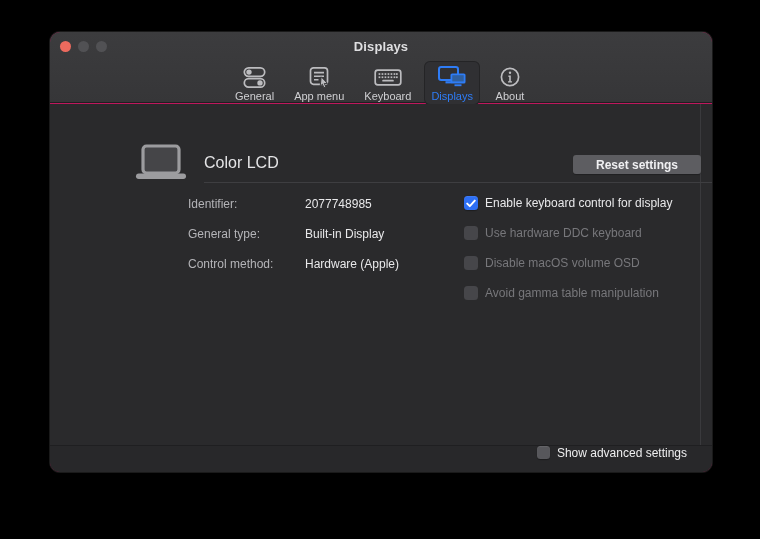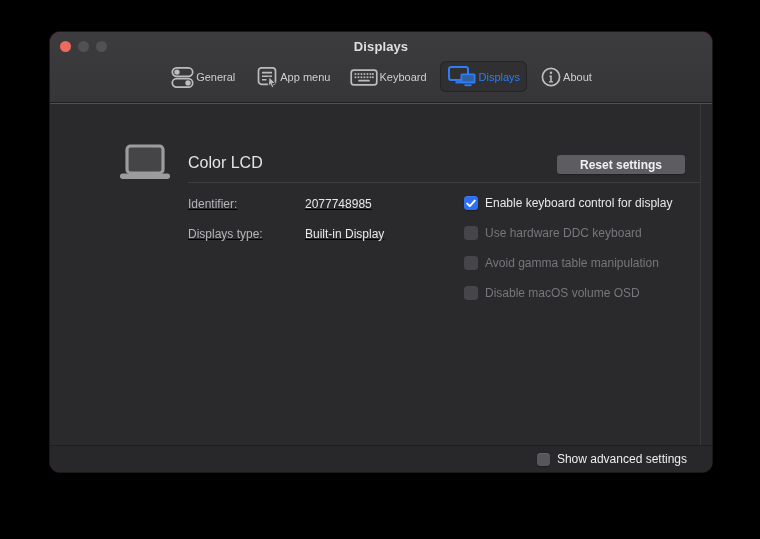--- a/index.html
+++ b/index.html
@@ -28,67 +28,67 @@
     position: absolute; left: 0; right: 0; top: 7px; text-align: center;
     font-size: 13px; font-weight: 700; color: #dfdfe1; letter-spacing: 0.1px;
   }
 
   .toolbar {
     position: absolute; left: 0; top: 27px; width: 100%; height: 44px;
     display: flex; justify-content: center; align-items: flex-start; gap: 6px;
     padding-top: 2px;
   }
   .tb-item {
-    display: flex; flex-direction: row; align-items: center; justify-content: flex-start;
+    display: flex; flex-direction: column; align-items: center; justify-content: flex-start;
     gap: 1px; padding: 4px 7px 3px; border-radius: 6px; min-width: 48px;
   }
   .tb-item .tb-icon { height: 24px; display: flex; align-items: center; }
   .tb-item .tb-label { font-size: 11px; color: #cfcfd2; white-space: nowrap; }
   .tb-item.selected { background: #303033; box-shadow: inset 0 0 0 1px rgba(0,0,0,0.25); }
   .tb-item.selected .tb-label { color: #2e7cf6; }
 
   
   .content { position: absolute; left: 0; top: 72px; width: 100%; height: 373px; background: #2a2a2c; }
   .scroll-edge { position: absolute; right: 11px; top: 0; bottom: 28px; width: 1px; background: #3a3a3d; }
 
-  .panel-header { position: absolute; left: 0; top: 0; width: 100%; height: 79px; }
+  .panel-header { position: absolute; left: 16px; top: 0; width: 100%; height: 79px; }
   .laptop-icon { position: absolute; left: 66px; top: 40px; }
   .display-name { position: absolute; left: 138px; top: 50px; font-size: 16px; color: #e4e4e6; }
   .reset-btn {
     position: absolute; right: 27px; top: 51px; width: 128px; height: 19px;
     background: #5d5d61; border: none; border-radius: 3px;
     color: #f0f0f2; font-size: 12px; font-weight: 600;
     font-family: "Liberation Sans", "DejaVu Sans", sans-serif;
     display: flex; align-items: center; justify-content: center;
     box-shadow: 0 1px 1px rgba(0,0,0,0.25);
   }
   .header-divider { position: absolute; left: 138px; right: 12px; top: 78px; height: 1px; background: #3e3e41; }
 
   .info-col { position: absolute; left: 138px; top: 91px; display: flex; flex-direction: column; gap: 13px; }
-  .info-row { display: flex; height: 17px; align-items: center; text-decoration: underline; }
+  .info-row { display: flex; height: 17px; align-items: center; }
   .info-label { width: 117px; font-size: 12px; color: #b4b4b8; }
   .info-value { font-size: 12px; color: #e8e8ea; }
 
   .check-col { position: absolute; left: 414px; top: 90px; display: flex; flex-direction: column; gap: 12px; }
   .cb { display: flex; align-items: center; gap: 7px; height: 18px; }
   .cb-box {
     width: 14px; height: 14px; border-radius: 3.5px; background: #59595d;
     display: flex; align-items: center; justify-content: center; flex: none;
     box-shadow: inset 0 0.5px 1px rgba(255,255,255,0.15), 0 0.5px 1px rgba(0,0,0,0.3);
   }
   .cb.checked .cb-box { background: #2d6ff5; }
   .cb.disabled .cb-box { background: #46464a; box-shadow: none; }
   .cb-label { font-size: 12px; color: #e8e8ea; white-space: nowrap; }
   .cb.disabled .cb-label { color: #77777b; }
 
   
   .footer {
     position: absolute; left: 0; bottom: 0; width: 100%; height: 27px;
     background: #28282a; border-top: 1px solid #1f1f21;
-    display: flex; align-items: center; justify-content: flex-end; padding-right: 25px; gap: 7px;
+    display: flex; align-items: flex-start; justify-content: flex-end; padding-right: 25px; gap: 7px;
   }
   .footer .cb-box { width: 13px; height: 13px; background: #57575b; }
   .footer .cb-label { font-size: 12px; color: #eeeeef; }
 
   svg { display: block; }
 </style>
 </head>
 <body>
 
 <div class="window">
@@ -197,45 +197,49 @@
       <button class="reset-btn">Reset settings</button>
       <div class="header-divider"></div>
     </div>
 
     <div class="info-col">
       <div class="info-row">
         <span class="info-label">Identifier:</span>
         <span class="info-value">2077748985</span>
       </div>
       <div class="info-row">
-        <span class="info-label">Displays type:</span>
+        <span class="info-label">General type:</span>
         <span class="info-value">Built-in Display</span>
+      </div>
+      <div class="info-row">
+        <span class="info-label">Control method:</span>
+        <span class="info-value">Hardware (Apple)</span>
       </div>
     </div>
 
     <div class="check-col">
       <div class="cb checked">
         <span class="cb-box">
           <svg width="10" height="9" viewBox="0 0 10 9">
               <path d="M1.2 4.6 L3.8 7.2 L8.8 1.6" fill="none" stroke="#ffffff" stroke-width="1.9" stroke-linecap="round" stroke-linejoin="round"></path>
             </svg>
         </span>
         <span class="cb-label">Enable keyboard control for display</span>
       </div>
       <div class="cb disabled">
         <span class="cb-box"></span>
         <span class="cb-label">Use hardware DDC keyboard</span>
       </div>
       <div class="cb disabled">
         <span class="cb-box"></span>
-        <span class="cb-label">Avoid gamma table manipulation</span>
+        <span class="cb-label">Disable macOS volume OSD</span>
       </div>
       <div class="cb disabled">
         <span class="cb-box"></span>
-        <span class="cb-label">Disable macOS volume OSD</span>
+        <span class="cb-label">Avoid gamma table manipulation</span>
       </div>
     </div>
   </div>
 
   <div class="footer">
     <span class="cb-box"></span>
     <span class="cb-label">Show advanced settings</span>
   </div>
 
 </div>

